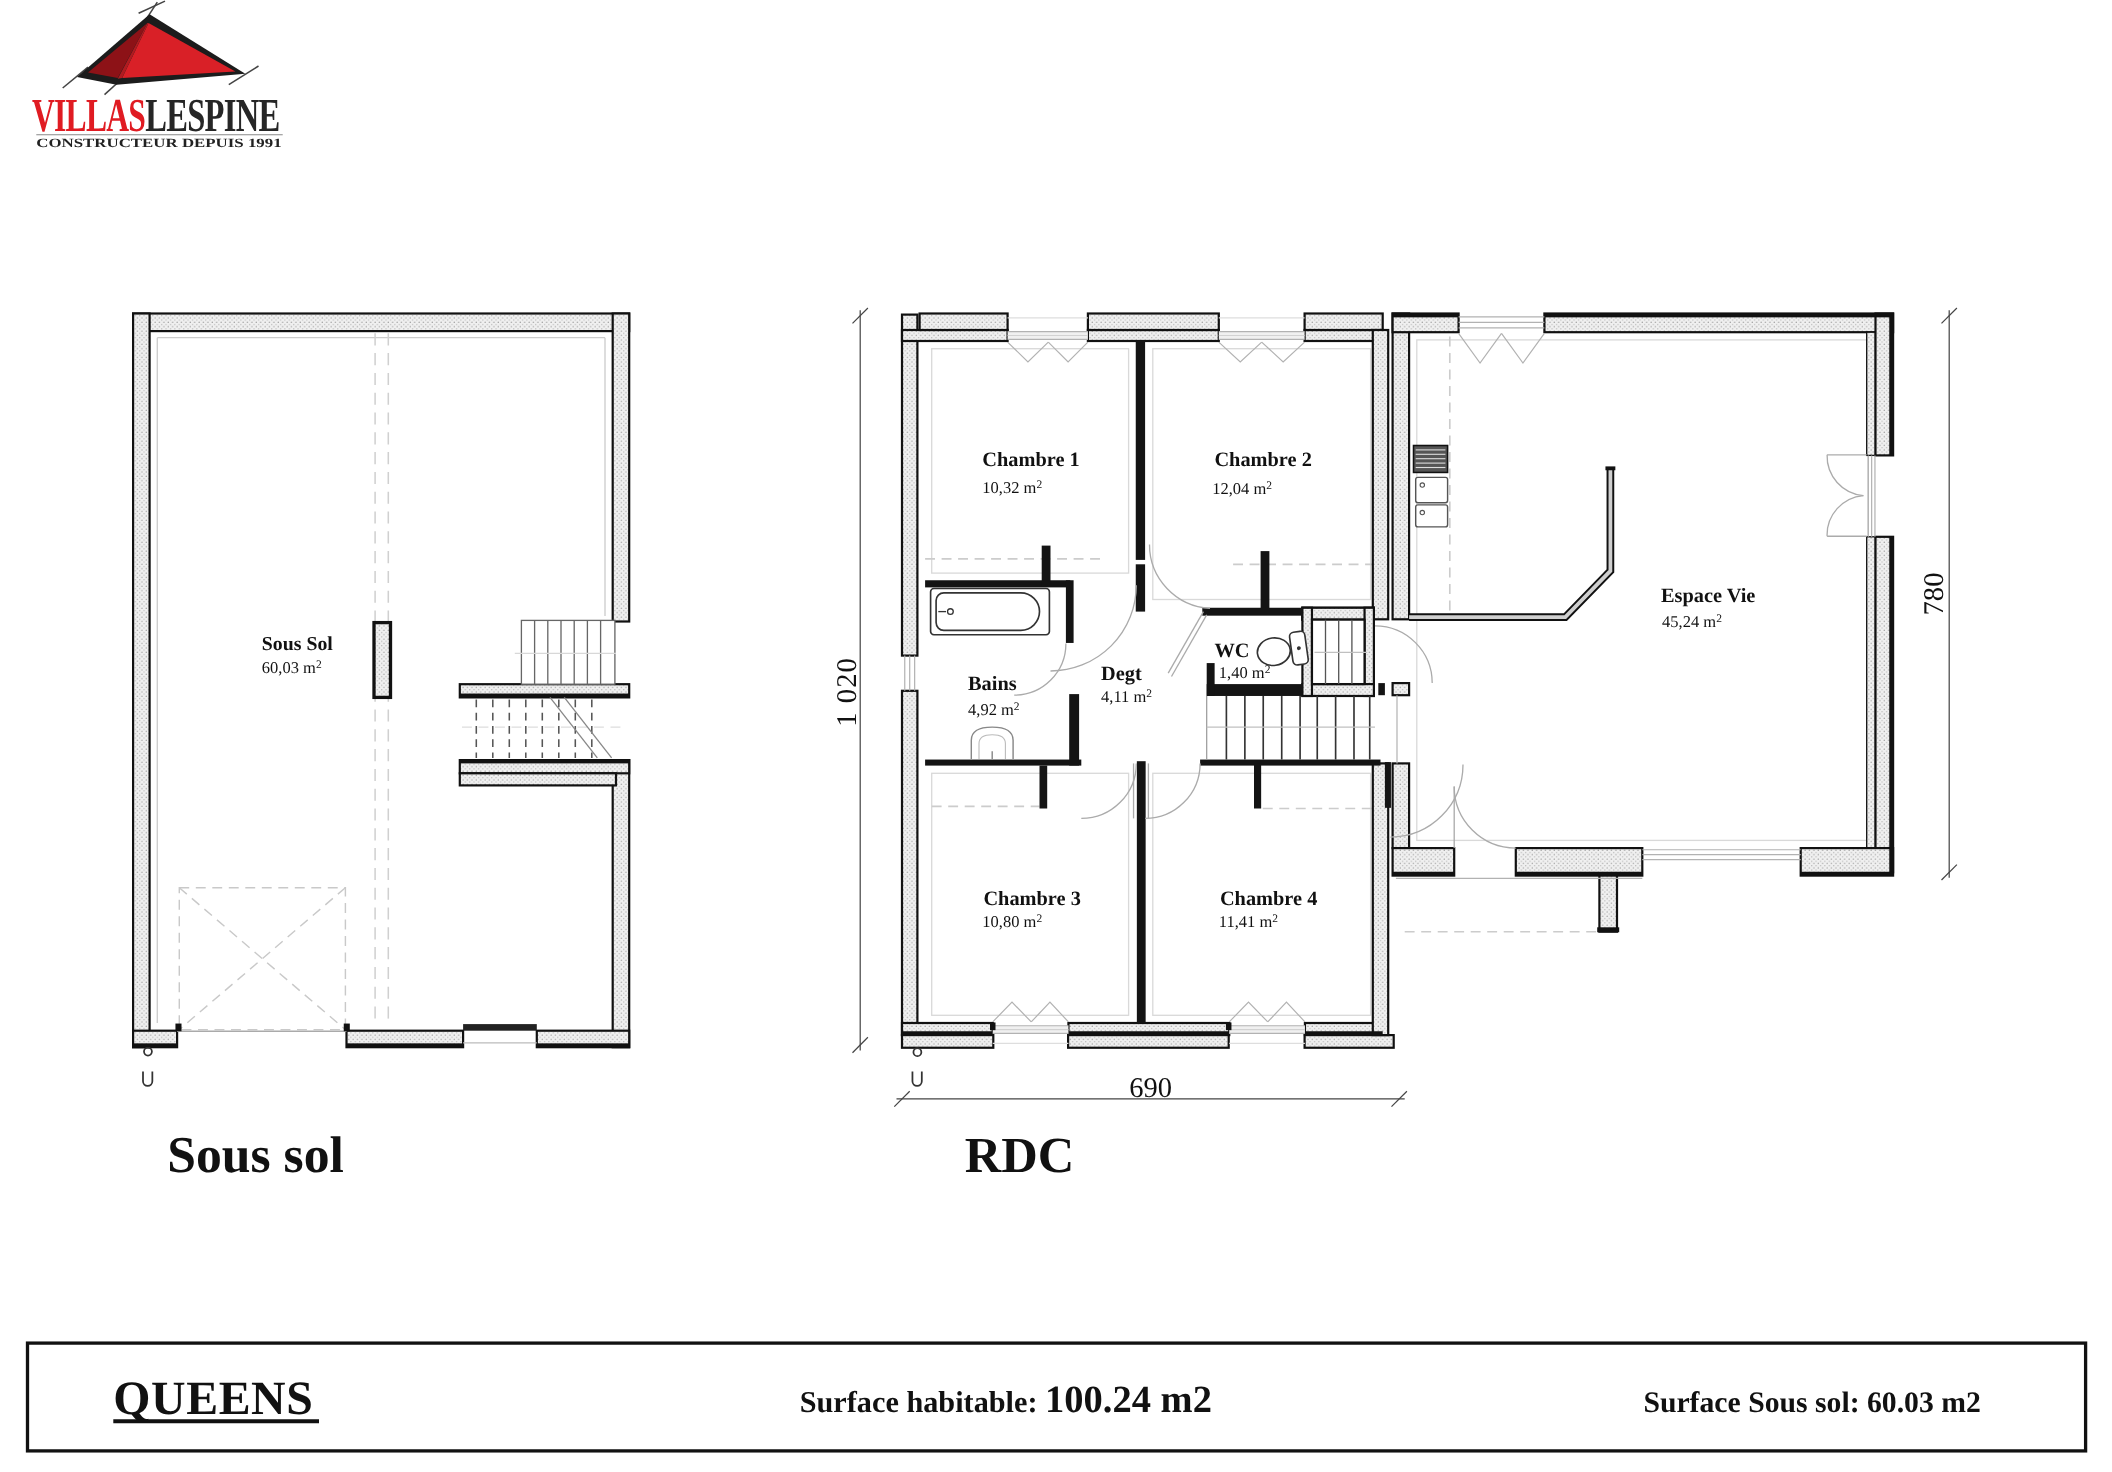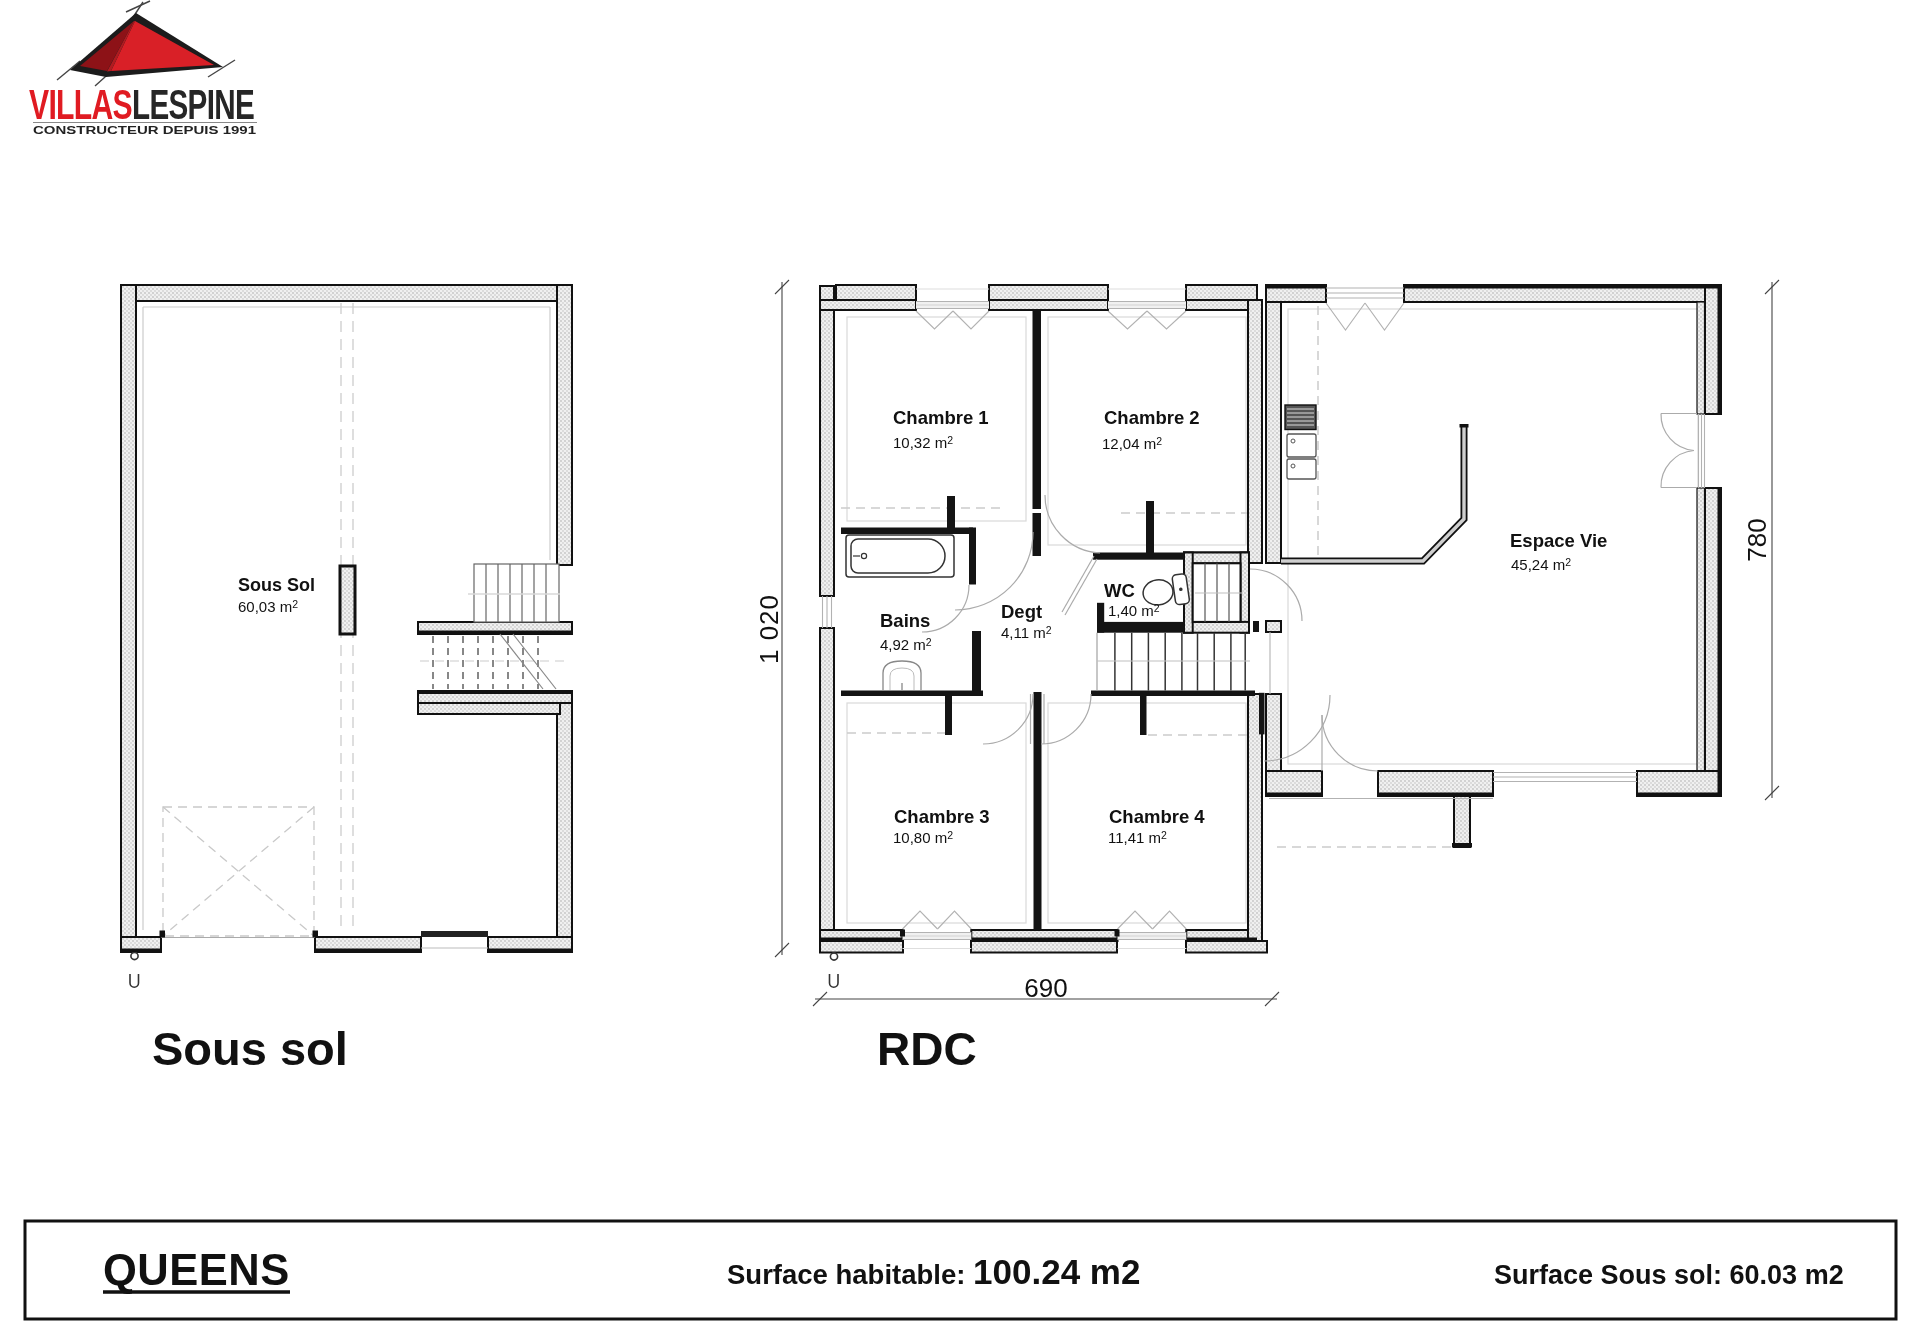--- a/index.html
+++ b/index.html
@@ -1,17 +1,17 @@
 <!DOCTYPE html>
 <html><head>
 <meta charset="utf-8">
 <style>
 html,body{margin:0;padding:0;background:#ffffff;}
 #page{position:relative;width:1920px;height:1338px;background:#ffffff;overflow:hidden;
-font-family:Liberation Sans, sans-serif;text-align:center;}
+font-family:Liberation Serif, serif;text-align:center;}
 svg{position:absolute;left:0;top:0;}
 </style>
 </head>
 <body>
 <div id="page">
 <svg width="1920" height="1338" viewBox="0 0 1920 1338">
 <defs>
 <pattern id="ht" width="4" height="4" patternUnits="userSpaceOnUse">
  <rect width="4" height="4" fill="#f0f0f0"></rect>
  <circle cx="1" cy="1" r="0.65" fill="#9b9b9b"></circle>

